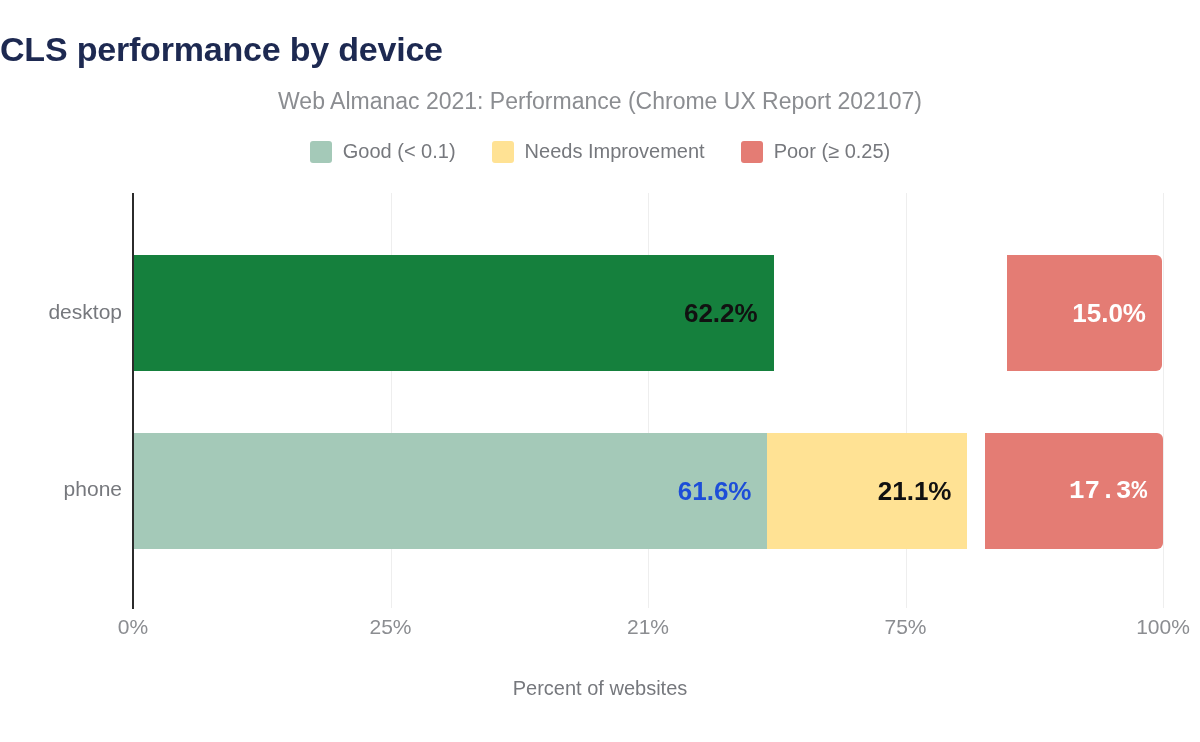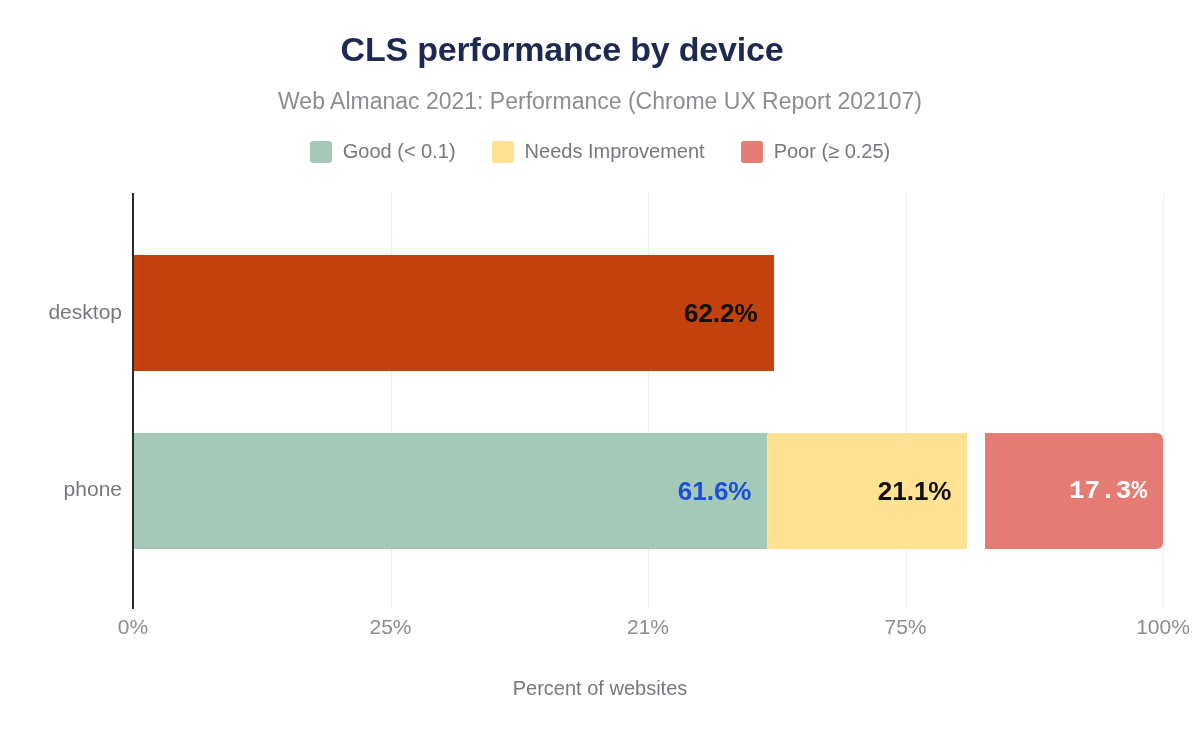--- a/index.html
+++ b/index.html
@@ -18,27 +18,25 @@
     position: absolute;
     inset: 0;
     background: #ffffff;
   }
   
   .chart-title {
     position: absolute;
     top: 30px;
     left: 0;
     width: 1028px;
-    text-align: center;
     font-size: 34px;
     font-weight: bold;
     color: #1d2951;
     letter-spacing: -0.2px;
     line-height: 1.15;
-    padding-left: 48px;
   }
   .chart-subtitle {
     position: absolute;
     top: 88px;
     left: 0;
     width: 1200px;
     text-align: center;
     font-size: 23px;
     font-weight: normal;
     color: #8b8d91;
@@ -181,22 +179,25 @@
   <div class="ytick phone">phone</div>
 
   <div class="plot">
     <div class="gridline" id="grid-0" style="left: 0px; background: transparent;"></div>
     <div class="gridline" id="grid-1" style="left: 257.5px;"></div>
     <div class="gridline" id="grid-2" style="left: 515px;"></div>
     <div class="gridline" id="grid-3" style="left: 772.5px;"></div>
     <div class="gridline" id="grid-4" style="left: 1030px;"></div>
 
     <div class="bar-row desktop">
-      <div class="seg" id="seg-d-0" style="left: 0px; width: 640.66px; background: #c2410c;">
+      <div class="seg" id="seg-d-0" style="left: 0px; width: 640.66px; background: #15803d;">
         <span class="seg-label lab-dark" style="color: rgb(17, 17, 17);">62.2%</span>
+      </div>
+      <div class="seg seg-last" id="seg-d-2" style="left: 874.47px; width: 154.5px; background: rgb(228, 124, 116);">
+        <span class="seg-label lab-light" style="color: rgb(255, 255, 255);">15.0%</span>
       </div>
     </div>
 
     <div class="bar-row phone">
       <div class="seg" id="seg-p-0" style="left: 0px; width: 634.48px; background: rgb(164, 201, 184);">
         <span class="seg-label lab-dark" style="color: #1d4ed8;">61.6%</span>
       </div>
       <div class="seg" id="seg-p-1" style="left: 634.48px; width: 200px; background: rgb(255, 226, 148);">
         <span class="seg-label lab-dark" style="color: rgb(17, 17, 17);">21.1%</span>
       </div>

